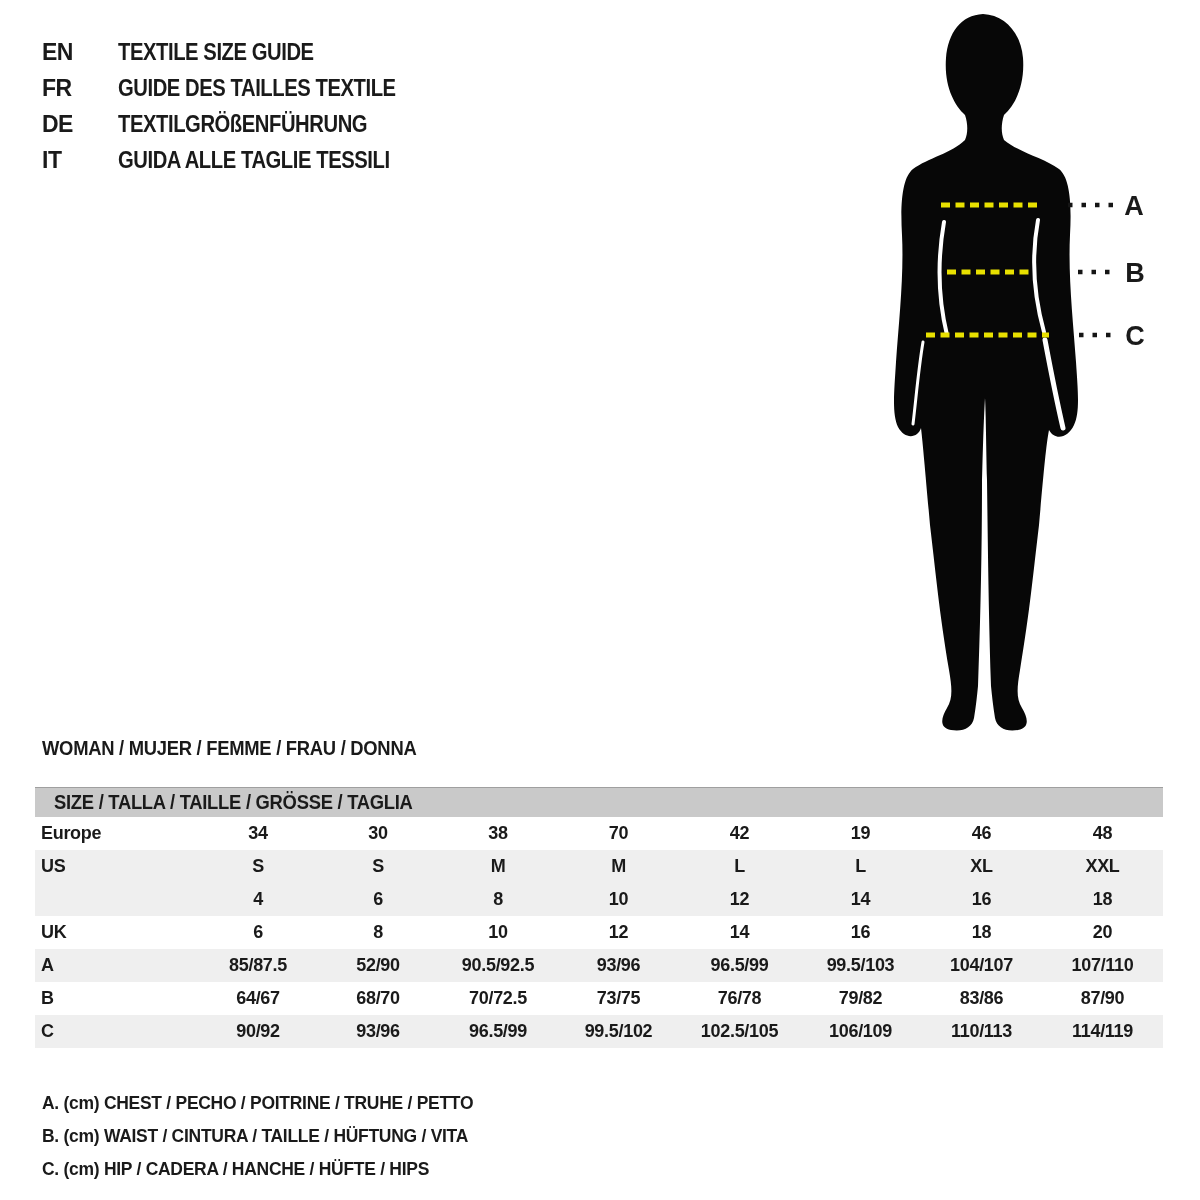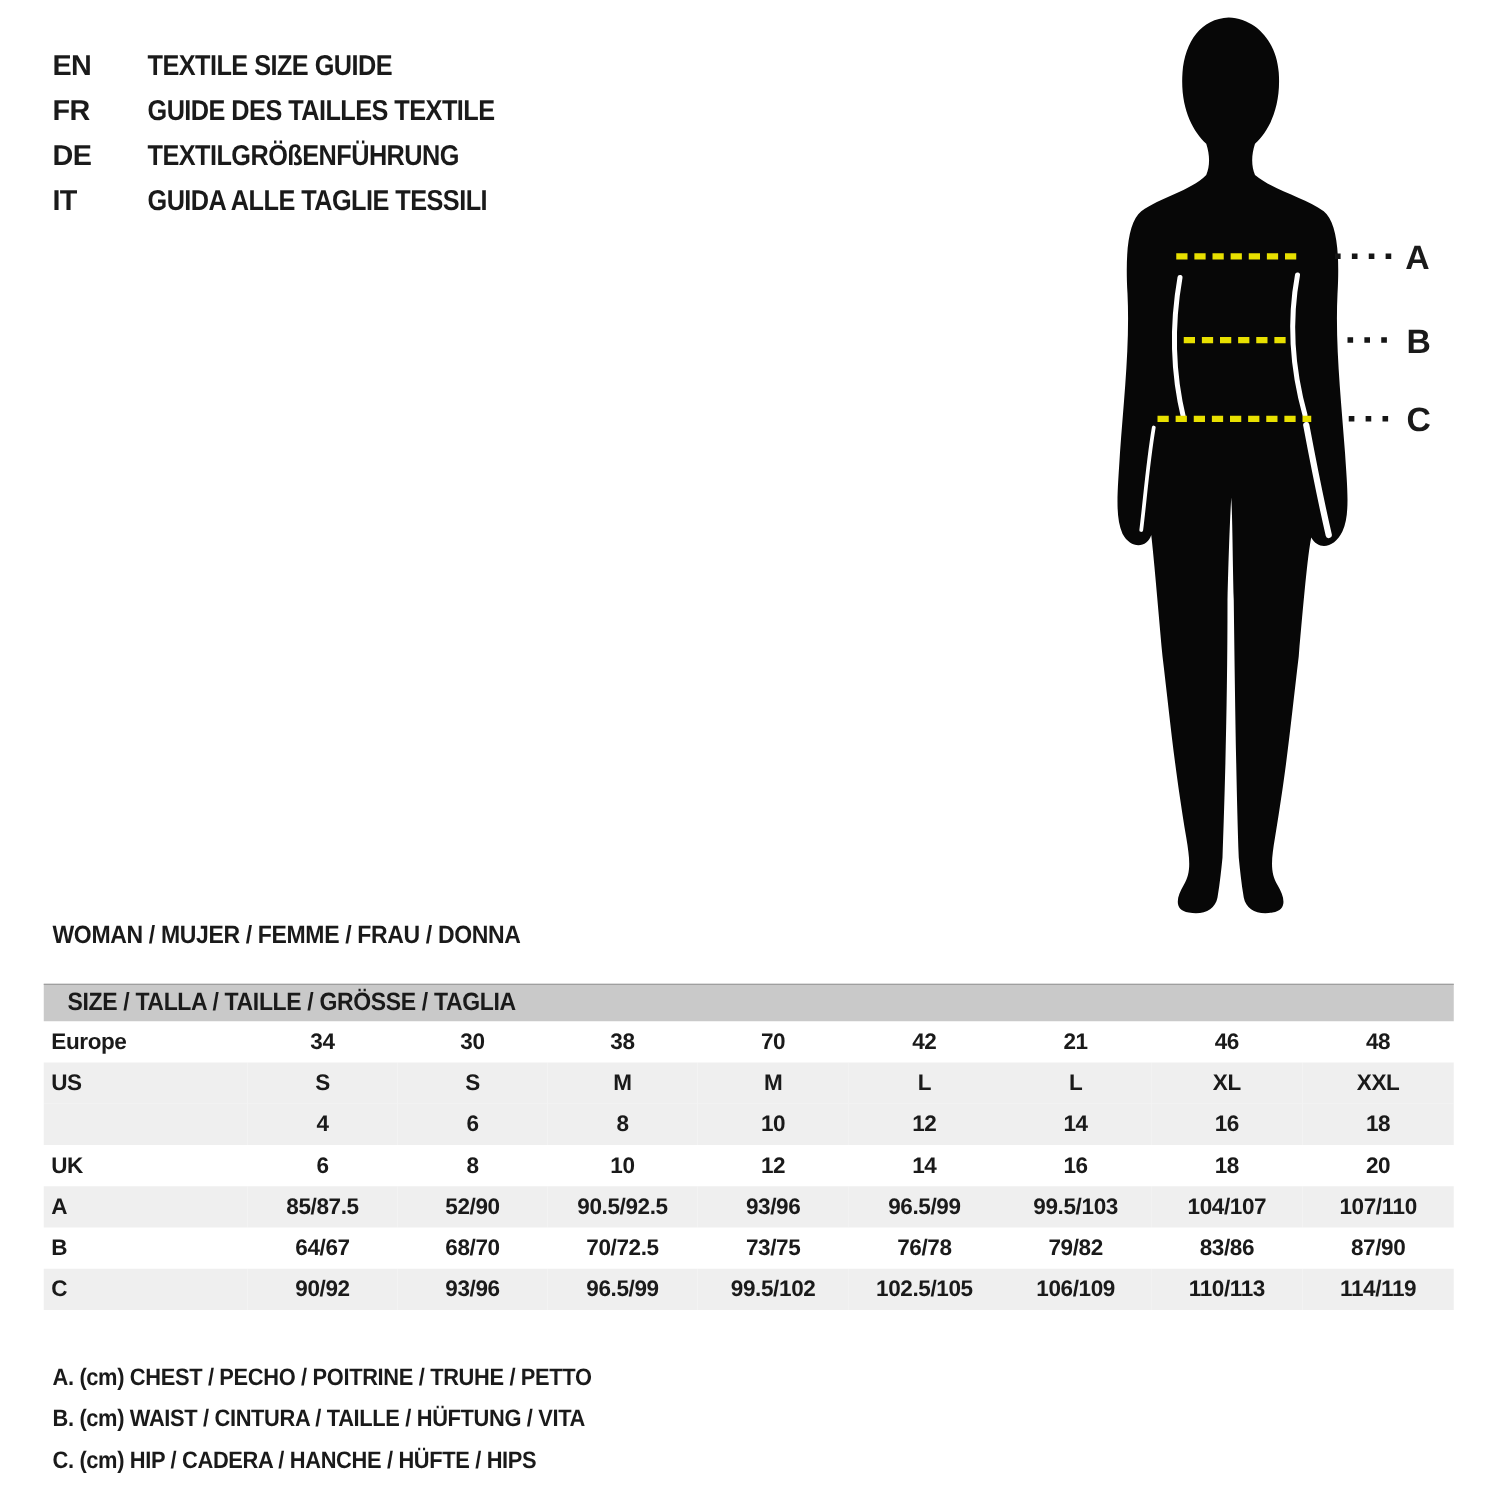--- a/index.html
+++ b/index.html
@@ -180,21 +180,21 @@
           <col style="width:121px">
       </colgroup>
       <tbody id="table-body">
           <tr>
             <td class="lbl">Europe</td>
             <td>34</td>
             <td>30</td>
             <td>38</td>
             <td>70</td>
             <td>42</td>
-            <td>21</td>
+            <td>19</td>
             <td>46</td>
             <td>48</td>
           </tr>
           <tr class="shade">
             <td class="lbl">US</td>
             <td>S</td>
             <td>S</td>
             <td>M</td>
             <td>M</td>
             <td>L</td>

